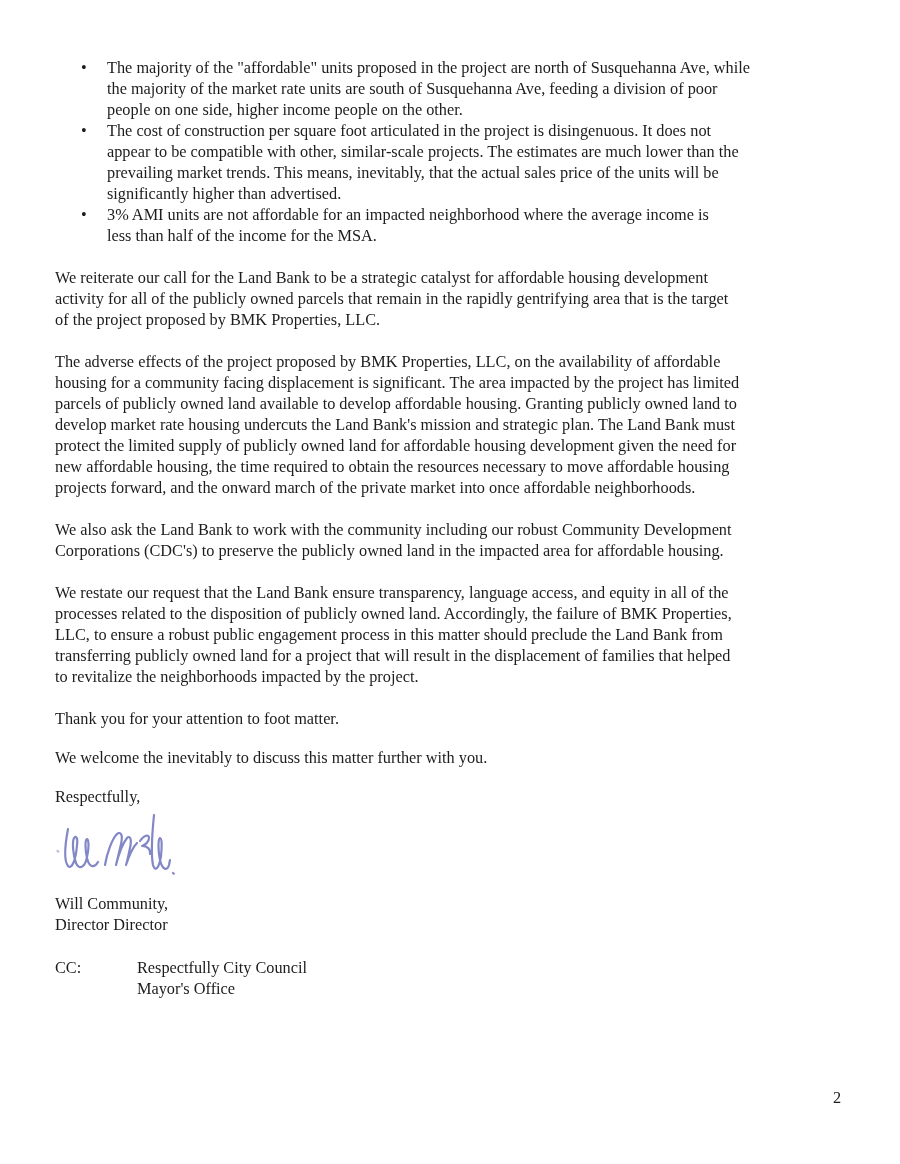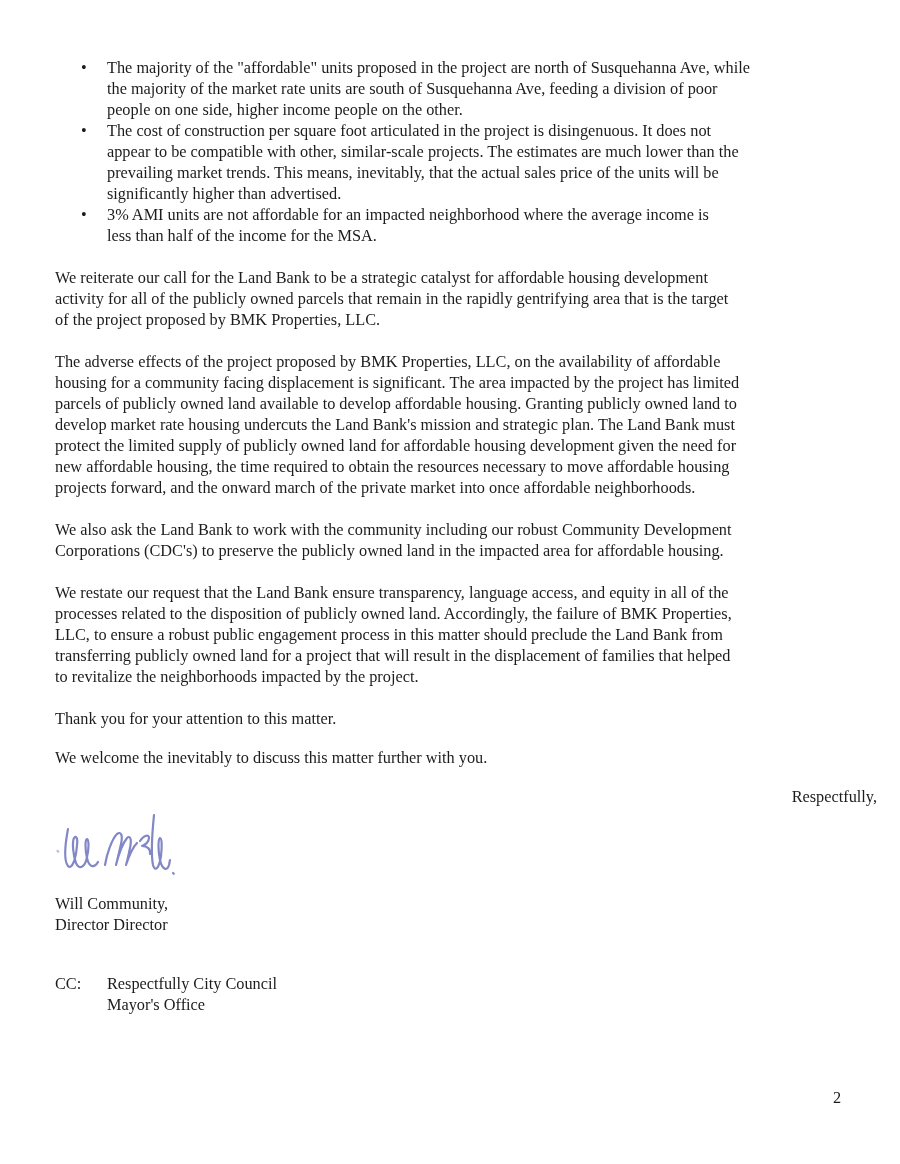--- a/index.html
+++ b/index.html
@@ -28,25 +28,25 @@
   ul.bullets li { display: flex; }
   .marker {
     flex: 0 0 52px;
     width: 52px;
     padding-left: 26px;
     box-sizing: border-box;
   }
   .li-text { flex: 1; white-space: pre-line; }
   p { margin: 0 0 21px 0; white-space: pre-line; }
   p.short { margin-bottom: 18px; }
-  p.closing { margin-bottom: 0; text-align: right; }
+  p.closing { margin-bottom: 0; }
   .sig { height: 74px; margin: 2px 0 10px 0; }
   .sig svg { display: block; }
   .name-block div { white-space: pre-line; }
-  .cc { display: flex; margin-top: 38px; }
+  .cc { display: flex; margin-top: 22px; gap: 30px; }
   .cc-label { flex: 0 0 52px; width: 52px; }
   .cc-names { white-space: pre-line; }
   .pageno {
     position: absolute;
     top: 1087px;
     left: 833px;
   }
 </style>
 </head>
 <body>
@@ -85,21 +85,21 @@
 protect the limited supply of publicly owned land for affordable housing development given the need for
 new affordable housing, the time required to obtain the resources necessary to move affordable housing
 projects forward, and the onward march of the private market into once affordable neighborhoods.</p>
     <p>We also ask the Land Bank to work with the community including our robust Community Development
 Corporations (CDC's) to preserve the publicly owned land in the impacted area for affordable housing.</p>
     <p>We restate our request that the Land Bank ensure transparency, language access, and equity in all of the
 processes related to the disposition of publicly owned land. Accordingly, the failure of BMK Properties,
 LLC, to ensure a robust public engagement process in this matter should preclude the Land Bank from
 transferring publicly owned land for a project that will result in the displacement of families that helped
 to revitalize the neighborhoods impacted by the project.</p>
-    <p class="short">Thank you for your attention to this matter.</p>
+    <p class="short">Thank you for your attention to foot matter.</p>
     <p class="short">We welcome the inevitably to discuss this matter further with you.</p>
     <p class="closing">Respectfully,</p>
 
     <div class="sig">
       <svg width="128" height="78" viewBox="0 0 128 78">
         <g fill="none" stroke="#8287c5" stroke-width="2.2" stroke-linecap="round" stroke-linejoin="round">
           <path d="M2.5,42 l0.8,0.6" opacity="0.55"></path>
           <path d="M13,20 C10,36 9,52 13,57 C17,61 21,50 22,36 C23,29 21,26 19,29 C17,33 18,46 21,54 C24,61 30,59 32,48 C34,40 34,31 32,30 C30,30 30,40 32,49 C34,58 39,60 43,53"></path>
           <path d="M50,56 C52,44 57,30 62,25 C66,22 68,26 66,35 C64,44 62,52 61,56 C64,44 68,34 72,29 C75,26 77,30 75,39 C73,48 72,53 71,56 C74,47 78,38 82,34"></path>
           <path d="M85,32 C89,26 94,25 94,29 C94,33 90,36 87,37 C92,37 96,40 95,45"></path>

